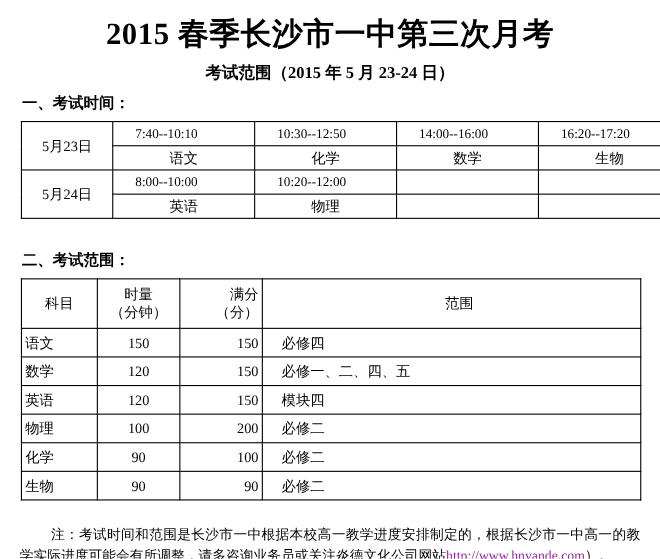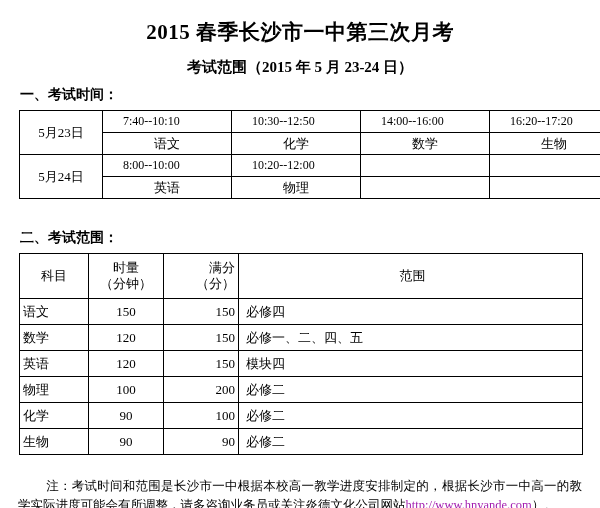--- a/index.html
+++ b/index.html
@@ -16,21 +16,21 @@
   }
   .page {
     position: relative;
     width: 600px;
     height: 508px;
     box-sizing: border-box;
     padding: 14px 18px 0 18px;
   }
   .doc-title {
     text-align: center;
-    font-size: 21px;
+    font-size: 28px;
     font-weight: bold;
     letter-spacing: 0.5px;
     margin: 4px 0 2px 0;
     line-height: 28px;
   }
   .doc-subtitle {
     text-align: center;
     font-size: 15px;
     font-weight: bold;
     margin: 10px 0 6px 0;
@@ -95,21 +95,21 @@
     width: 68px;
     text-align: center;
     margin-left: 29px;
   }
   .scope .c-full {
     width: 68px;
     text-align: right;
   }
   .scope .c-range {
     text-align: left;
-    padding-left: 7px;
+    padding-left: 17px;
   }
   .note {
     margin-top: 22px;
     font-size: 12.5px;
     line-height: 19px;
     text-align: justify;
   }
   .note-link {
     color: #a21caf;
   }

